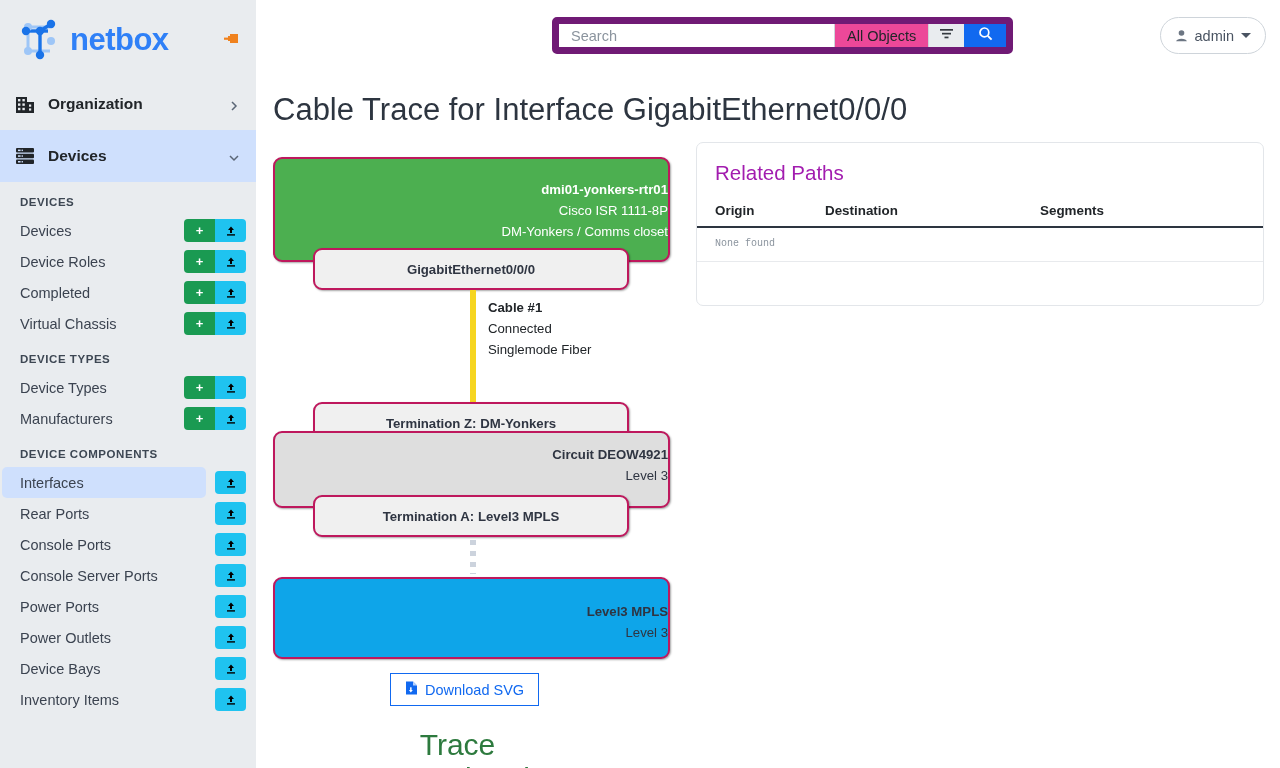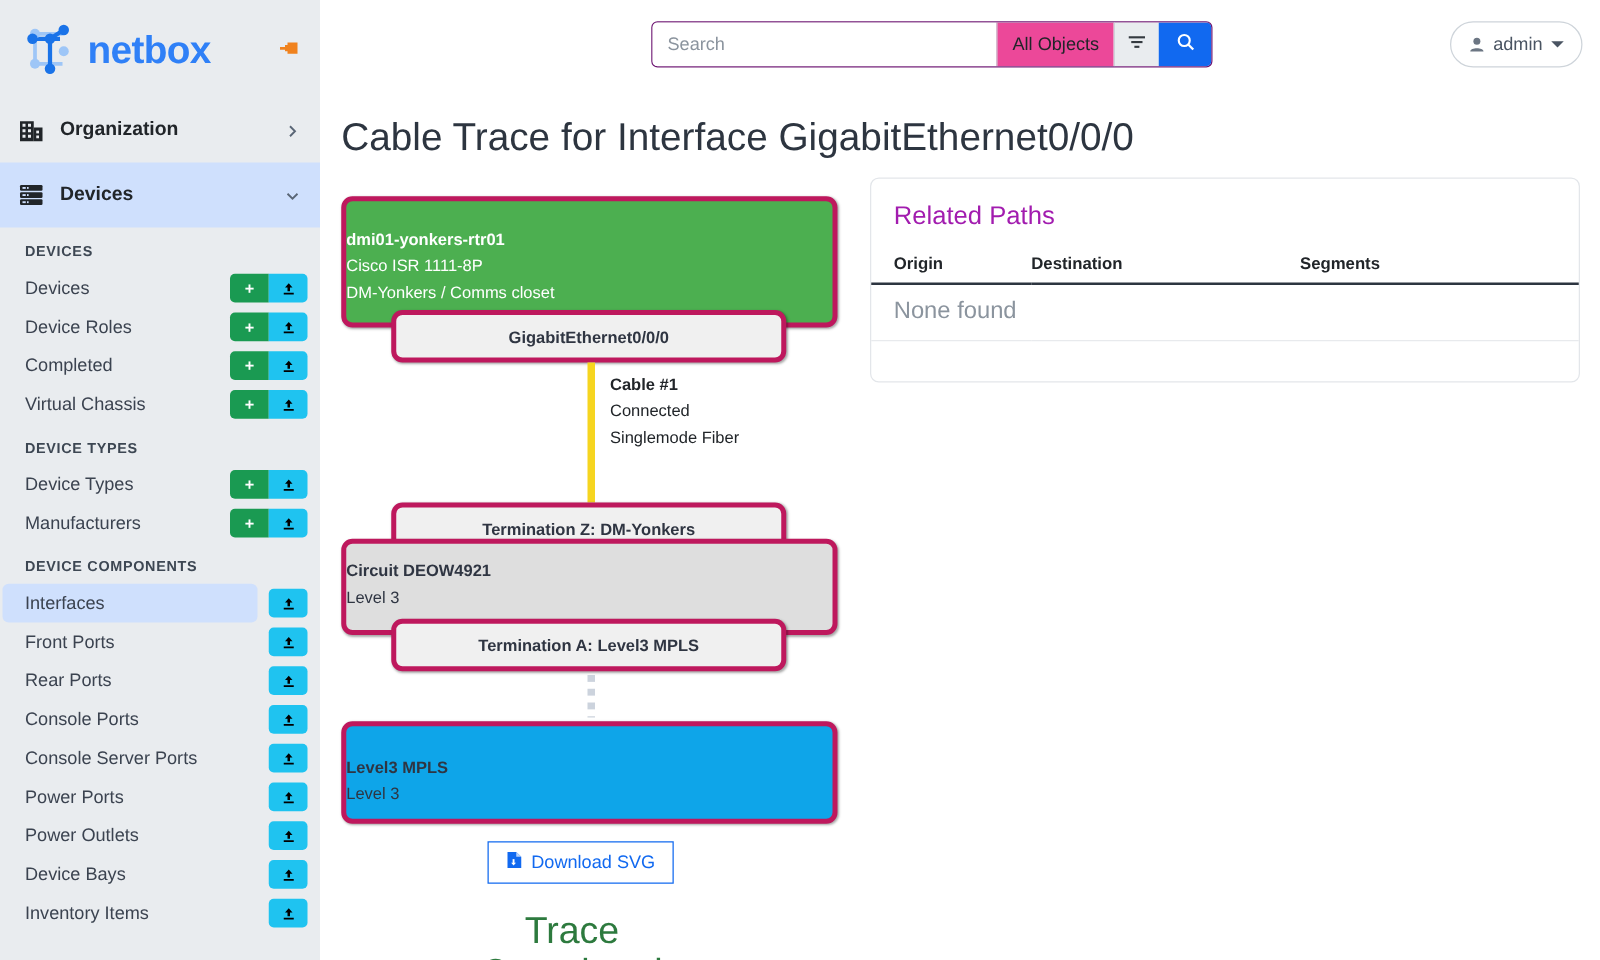--- a/index.html
+++ b/index.html
@@ -68,23 +68,23 @@
   .sq.imp.solo { border-radius: 4px; }
   .sq svg { width: 12px; height: 12px; }
 
   
   #topbar {
     position: absolute; left: 256px; top: 0;
     width: 1024px; height: 70px;
     background: #fff;
   }
   .searchwrap {
-    position: absolute; left: 265px; top: 17px;
+    position: absolute; left: 296px; top: 17px;
     display: flex; height: 37px;
-    border: 1px solid #701a75; border-radius: 5px;
+    border: 7px solid #701a75; border-radius: 5px;
     overflow: hidden; background:#fff;
   }
   .searchwrap input {
     width: 275px; border: none; outline: none;
     padding: 0 12px; font-size: 14.5px; color: #212529;
     font-family: "Liberation Sans", sans-serif; background:#fff;
   }
   .searchwrap input::placeholder { color: #8b949e; }
   .obj-sel {
     display: flex; align-items: center; padding: 0 12px;
@@ -118,23 +118,23 @@
   #main { position: absolute; left: 256px; top: 70px; width: 1024px; height: 698px; }
   #page-title {
     position: absolute; left: 17px; top: 1px;
     font-size: 31px; font-weight: 400; color: #2d3540;
   }
 
   
   #trace { position: absolute; left: 17px; top: 87px; width: 400px; }
   .node {
     position: relative;
-    border: 4px solid #be185d;
+    border: 2px solid #be185d;
     border-radius: 9px;
-    text-align: left;
+    text-align: right;
     box-sizing: border-box;
   }
   .node .n1 { font-size: 13.2px; font-weight: 700; }
   .node .n2 { font-size: 13.2px; font-weight: 400; margin-top: 6px; }
   .node .n3 { font-size: 13.2px; font-weight: 400; margin-top: 6px; }
 
   .dev-node {
     width: 397px; height: 105px;
     background: #4caf50; color: #fff;
     padding-top: 23px;
@@ -207,22 +207,23 @@
     font-size: 20.5px; font-weight: 400; color: #a21caf;
   }
   #paths-table { width: 100%; border-collapse: collapse; margin-top: 13px; }
   #paths-table th {
     text-align: left; font-size: 13.4px; font-weight: 700; color: #212529;
     padding: 5px 0 8px 0; border-bottom: 2px solid #2d3540;
   }
   #paths-table th:nth-child(1) { width: 128px; padding-left: 18px; }
   #paths-table th:nth-child(2) { width: 215px; }
   #paths-table td {
-    font-size: 19px; color: #8b949e; padding: 10px 0 12px 18px;
+    font-size: 10px; color: #8b949e; padding: 10px 0 12px 18px;
     border-bottom: 1px solid #e8eaed;
+    font-family: Liberation Mono, monospace;
   }
 </style>
 </head>
 <body>
 
 <div id="sidebar">
 
   <div class="brand">
     <span class="brand-logo">
       <svg viewBox="0 0 44 44" width="44" height="44" aria-hidden="true">
@@ -389,31 +390,20 @@
     <span class="btn-pair">
       <span class="sq imp solo">
         <svg viewBox="0 0 12 12" aria-hidden="true">
             <path d="M6 1.5 L9 5 H7 V8 H5 V5 H3 Z" fill="#000"></path>
             <rect x="2" y="9.2" width="8" height="1.4" fill="#000"></rect>
           </svg>
       </span>
     </span>
   </div>
   <div class="nav-row">
-    <span class="rlabel">Front Ports</span>
-    <span class="btn-pair">
-      <span class="sq imp solo">
-        <svg viewBox="0 0 12 12" aria-hidden="true">
-            <path d="M6 1.5 L9 5 H7 V8 H5 V5 H3 Z" fill="#000"></path>
-            <rect x="2" y="9.2" width="8" height="1.4" fill="#000"></rect>
-          </svg>
-      </span>
-    </span>
-  </div>
-  <div class="nav-row">
     <span class="rlabel">Rear Ports</span>
     <span class="btn-pair">
       <span class="sq imp solo">
         <svg viewBox="0 0 12 12" aria-hidden="true">
             <path d="M6 1.5 L9 5 H7 V8 H5 V5 H3 Z" fill="#000"></path>
             <rect x="2" y="9.2" width="8" height="1.4" fill="#000"></rect>
           </svg>
       </span>
     </span>
   </div>

